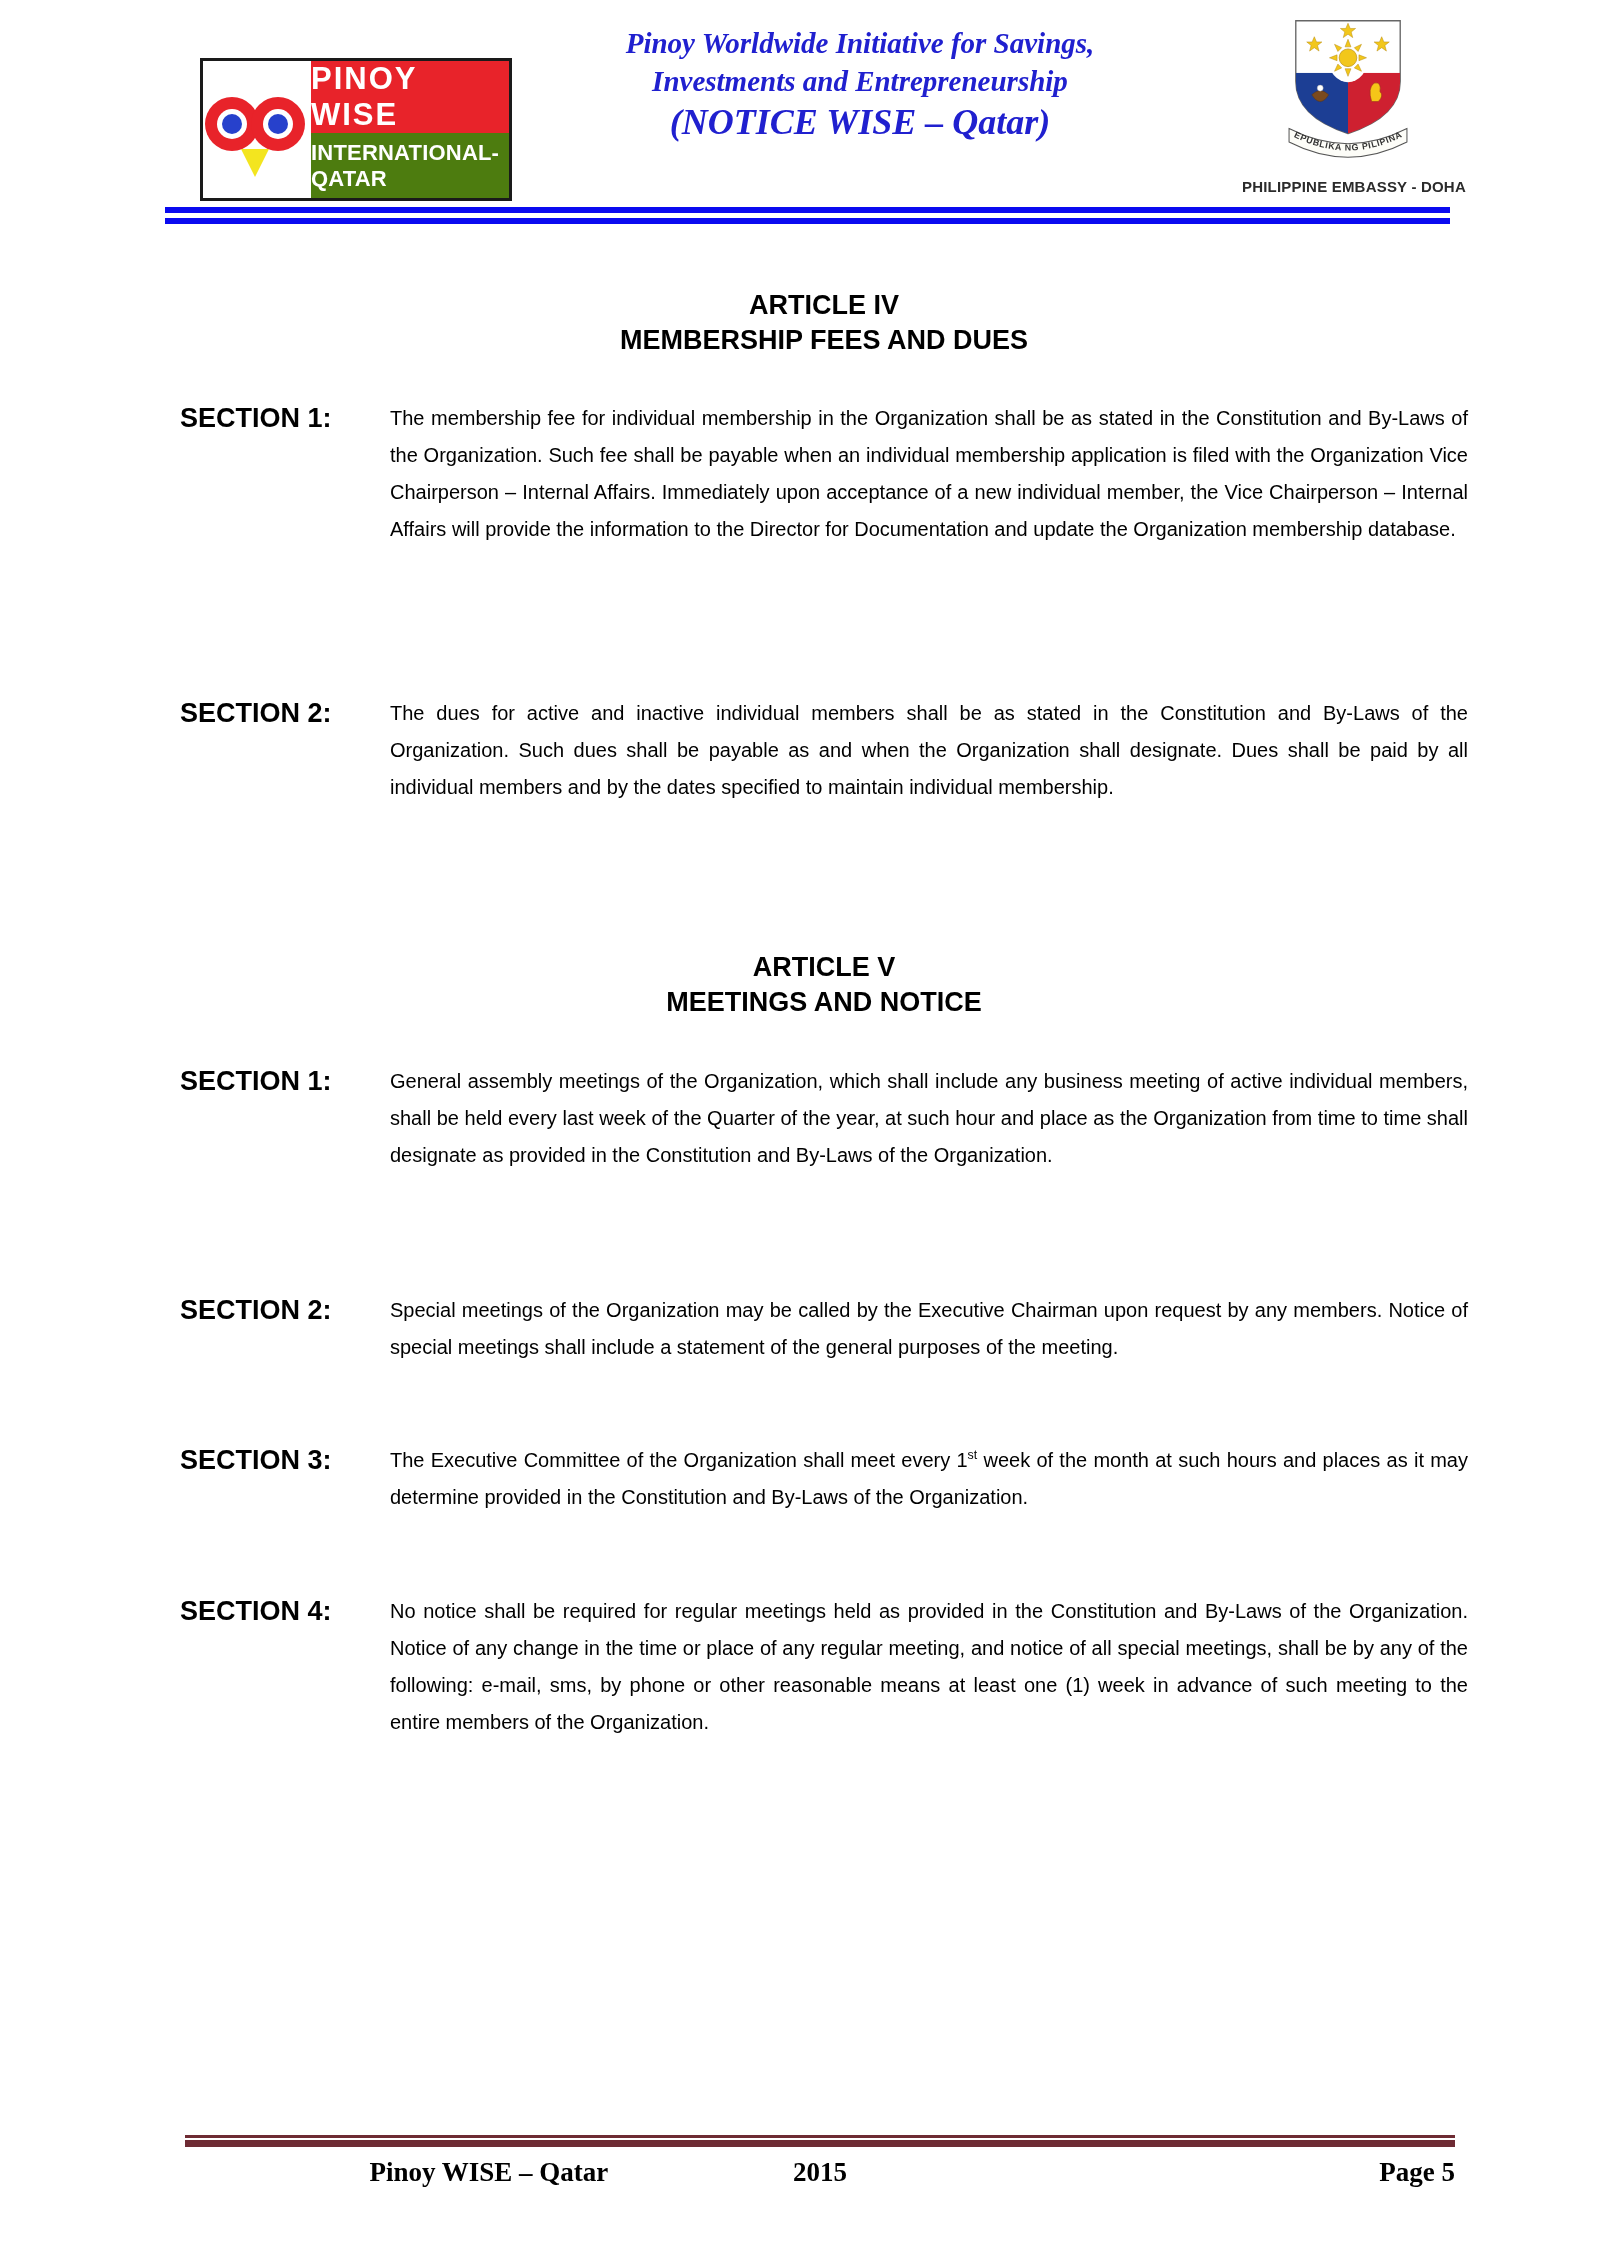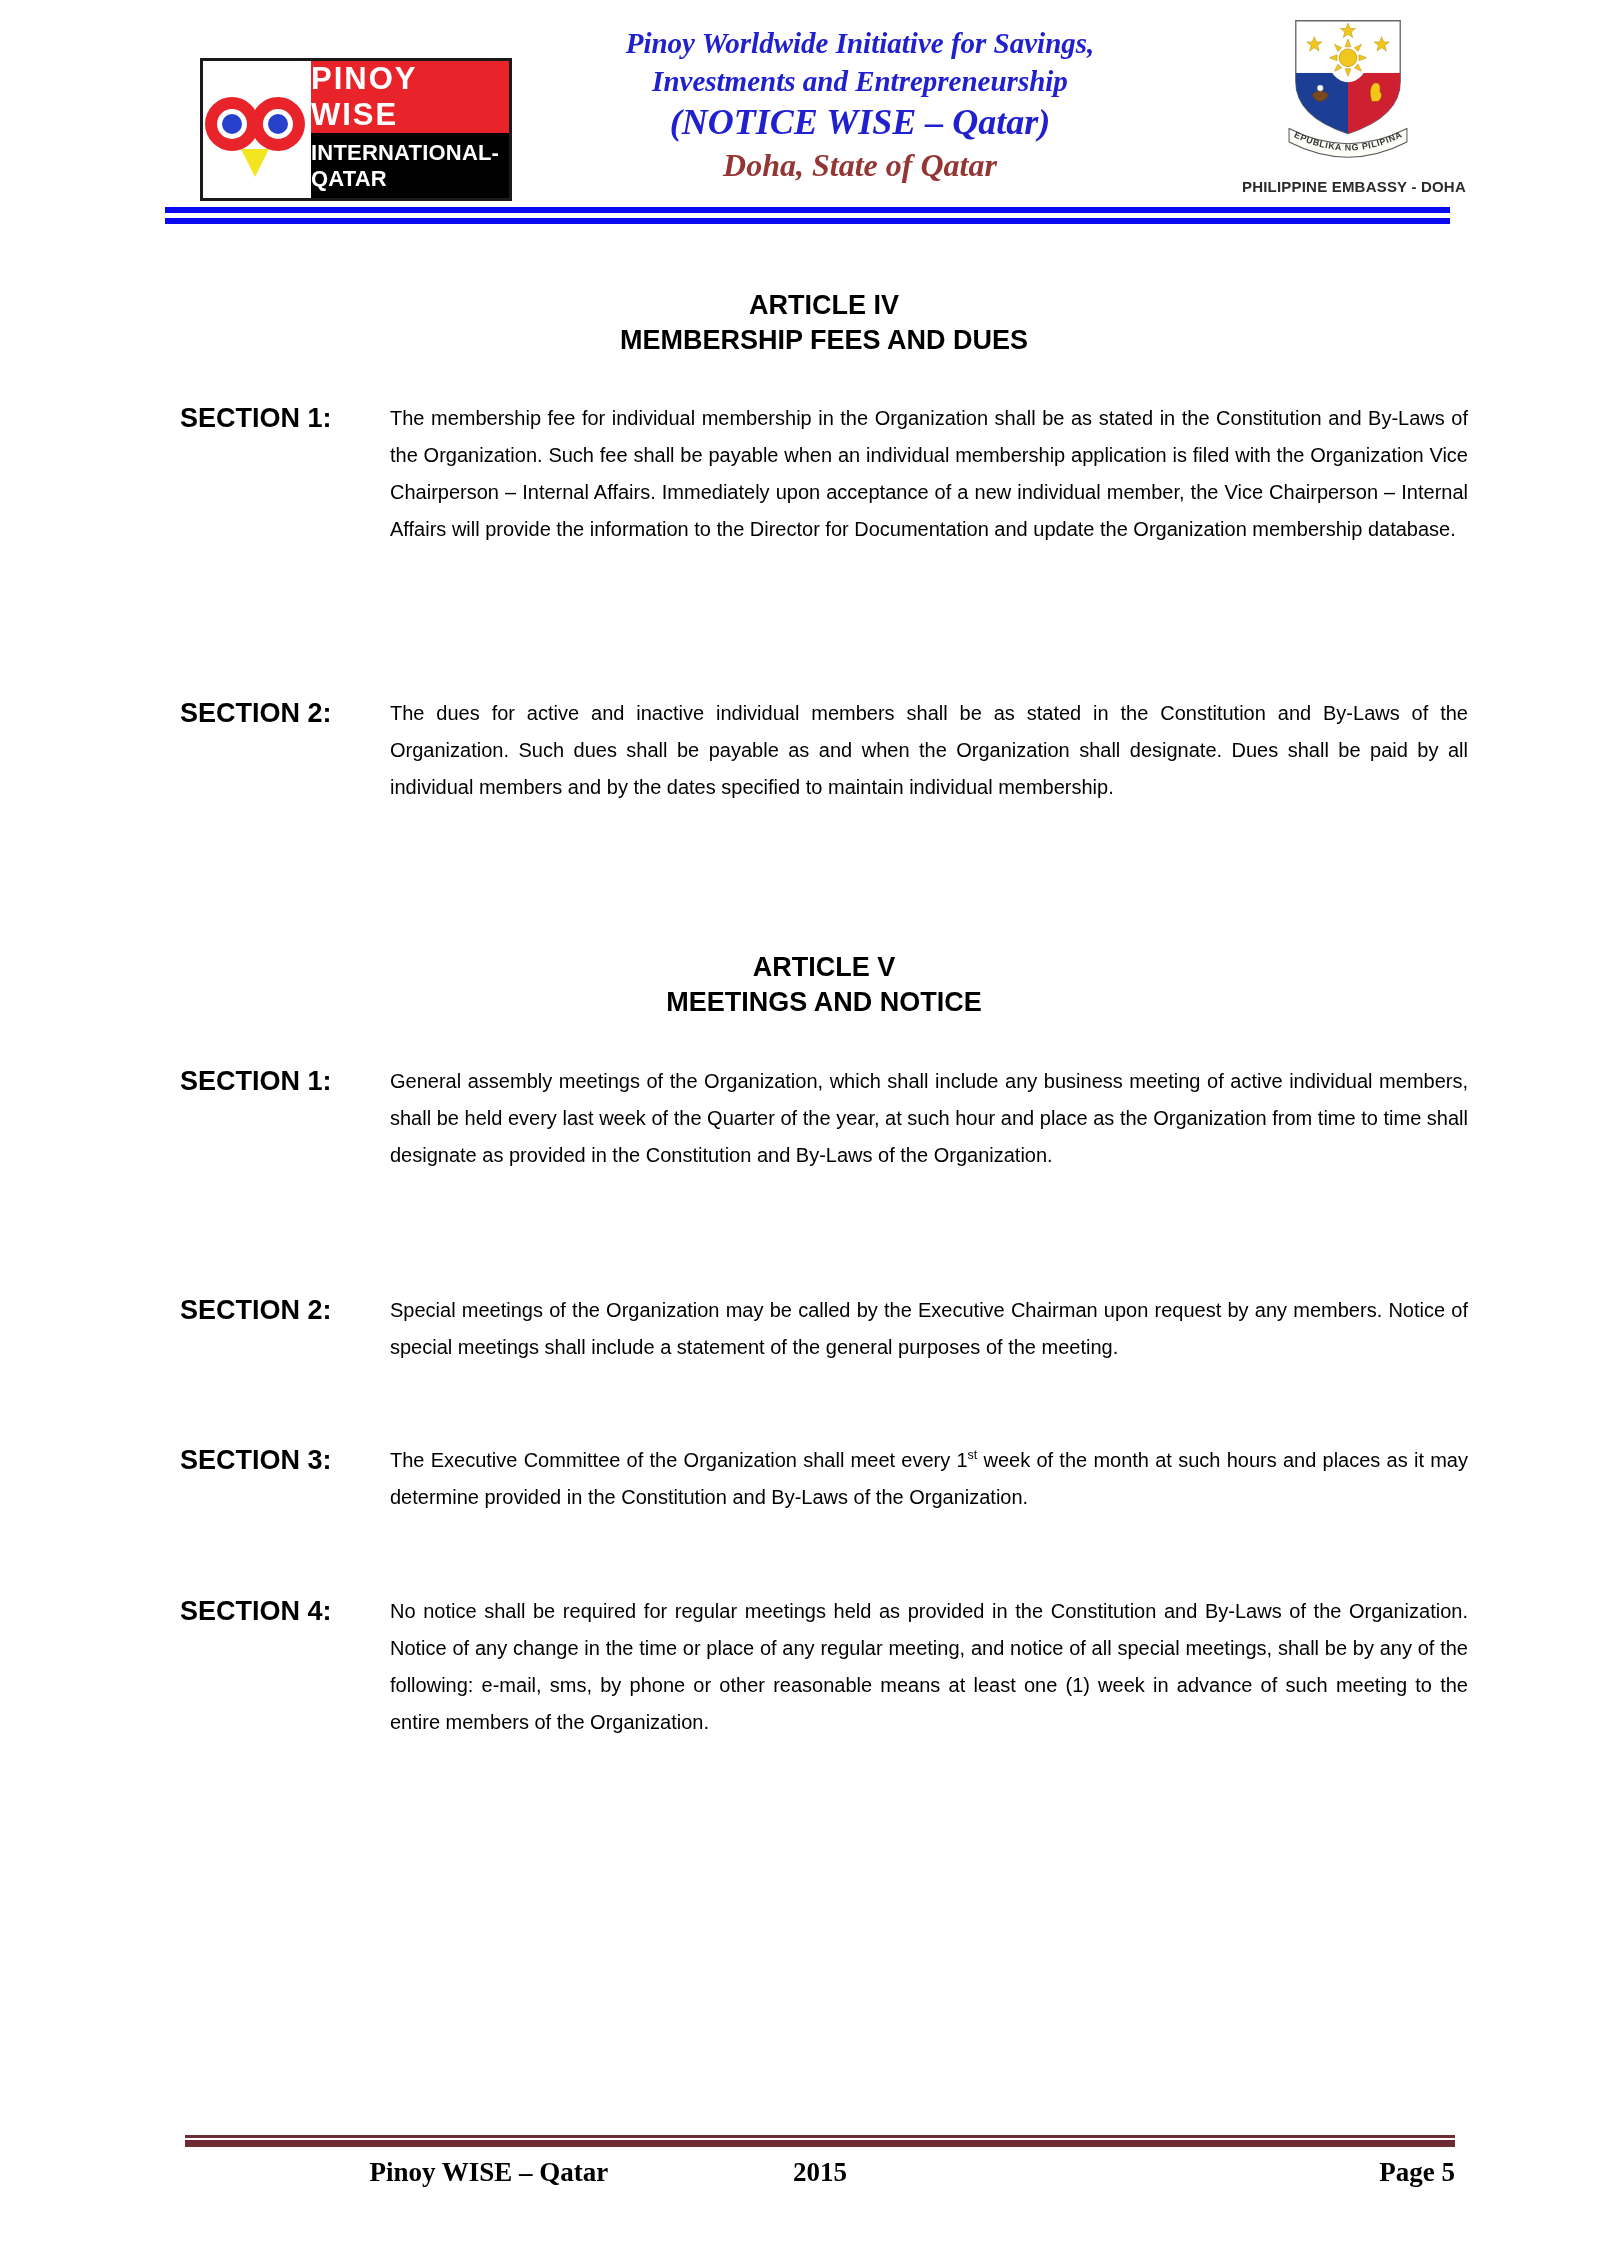--- a/index.html
+++ b/index.html
@@ -15,21 +15,21 @@
   .eye-l{left:2px;top:36px;} .eye-r{left:48px;top:36px;}
   .eye-white{width:30px;height:30px;background:#fff;border-radius:50%;
              display:flex;align-items:center;justify-content:center;}
   .pupil{width:20px;height:20px;background:#2741cc;border-radius:50%;}
   .beak{position:absolute;left:38px;top:88px;width:0;height:0;
         border-left:14px solid transparent;border-right:14px solid transparent;
         border-top:28px solid #f3e51f;}
   .logo-right{flex:1;display:flex;flex-direction:column;}
   .logo-red{background:#e8232a;flex:51;color:#fff;font-weight:bold;font-size:31px;
             letter-spacing:2px;display:flex;align-items:center;justify-content:center;}
-  .logo-blue{background:#000000;flex:49;color:#fff;font-weight:bold;font-size:22px;
+  .logo-blue{background:#4d7c0f;flex:49;color:#fff;font-weight:bold;font-size:22px;
              letter-spacing:0.2px;display:flex;align-items:center;justify-content:center;}
 
   .header-title{position:absolute;left:520px;top:24px;width:680px;text-align:center;
                 font-family:"Liberation Serif",serif;font-weight:bold;font-style:italic;}
   .t1{font-size:29px;color:#2020cf;line-height:38px;}
   .t2{font-size:36px;color:#2020cf;line-height:45px;}
   .t3{font-size:32px;color:#943634;line-height:40px;}
 
   .embassy{position:absolute;left:1242px;top:14px;width:212px;text-align:center;}
   .embassy svg{display:block;margin:0 auto;}
@@ -81,21 +81,20 @@
     <div class="logo-right">
       <div class="logo-red">PINOY WISE</div>
       <div class="logo-blue">INTERNATIONAL-QATAR</div>
     </div>
   </div>
 
   <div class="header-title">
     <div class="t1">Pinoy Worldwide Initiative for Savings,</div>
     <div class="t1">Investments and Entrepreneurship</div>
     <div class="t2">(NOTICE WISE – Qatar)</div>
-    <div class="t3">Doha, State of Qatar</div>
   </div>
 
   <div class="embassy">
     <svg viewBox="0 0 180 190" width="152" height="160">
       <defs>
         <clipPath id="shieldClip">
           <path d="M28,8 H152 V80 Q152,122 90,142 Q28,122 28,80 Z"></path>
         </clipPath>
         <path id="starShape" d="M0,-9 L2.6,-2.8 L9,-2.8 L3.8,1.4 L5.6,8 L0,4 L-5.6,8 L-3.8,1.4 L-9,-2.8 L-2.6,-2.8 Z"></path>
         <path id="bannerArc" d="M26,146 Q90,178 154,146"></path>

